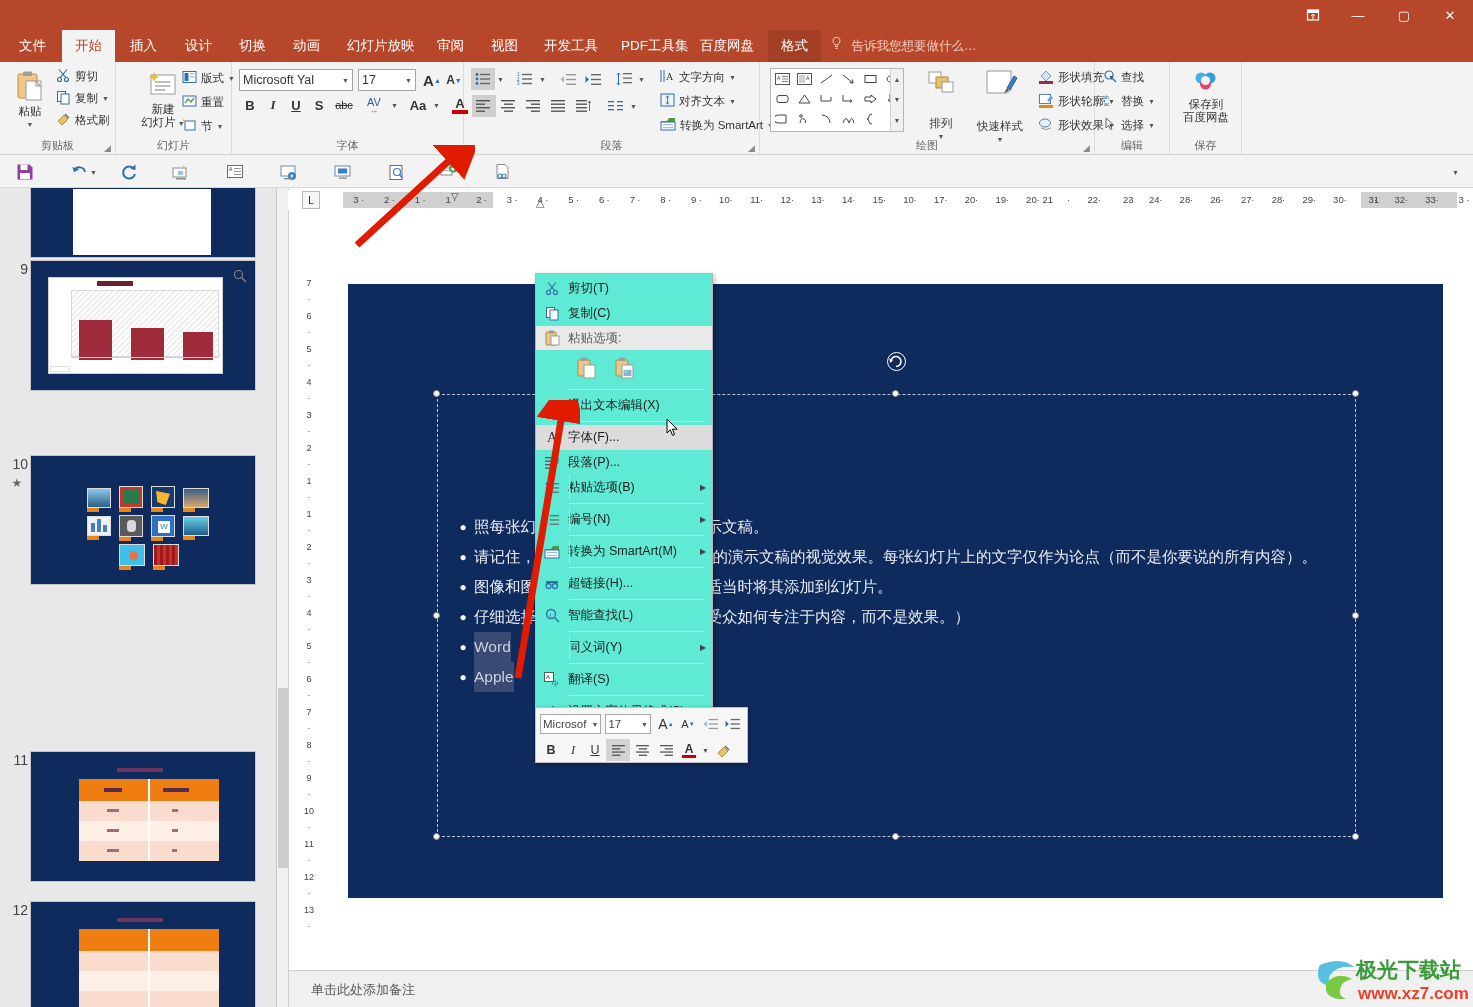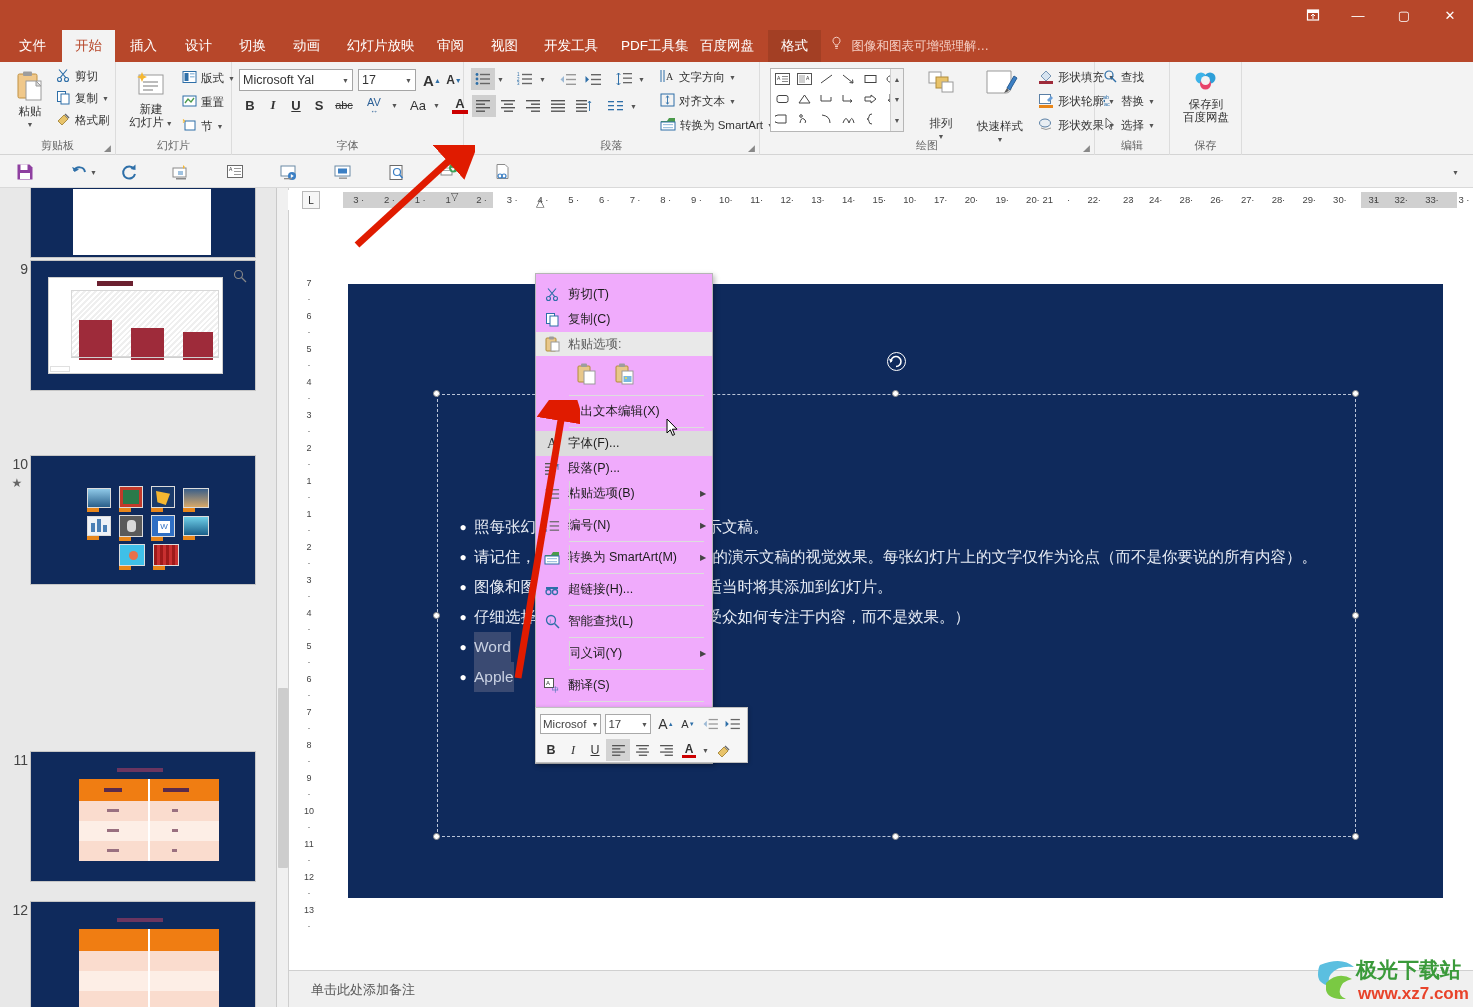--- a/index.html
+++ b/index.html
@@ -76,21 +76,21 @@
   .handle{position:absolute;width:7px;height:7px;background:#fff;border:1px solid #8a8a8a;border-radius:50%;}
   .rotbadge{position:absolute;left:887px;top:352px;width:19px;height:19px;border-radius:50%;border:1.5px solid #fff;}
 
   .bullets{position:absolute;left:452px;top:512px;width:910px;color:#e9edf5;font-size:15.5px;line-height:30px;}
   .brow{display:flex;align-items:flex-start;height:30px;}
   .bdot{width:22px;flex:none;display:flex;align-items:center;justify-content:center;color:#fff;font-size:12px;line-height:30px;}
   .btxt{white-space:nowrap;}
   .btxt.sel{background:#3a4a72;color:#c9d1e2;}
 
   
-  .ctxmenu{position:absolute;left:535px;top:273px;width:178px;background:#f0abfc;border:1px solid #b5b5b5;box-shadow:2px 2px 5px rgba(0,0,0,.25);padding:8px 0;z-index:50;}
+  .ctxmenu{position:absolute;left:535px;top:273px;width:178px;background:#5eead4;border:1px solid #b5b5b5;box-shadow:2px 2px 5px rgba(0,0,0,.25);padding:2px 0;z-index:50;}
   .mi{height:25px;display:flex;align-items:center;position:relative;font-size:12.5px;color:#1c1c1c;}
   .mi.hl{background:#dcdcdc;}
   .mi .mic{width:32px;flex:none;display:flex;align-items:center;justify-content:center;}
   .mi .mlbl{flex:1;white-space:nowrap;}
   .mi .marrow{width:18px;flex:none;text-align:center;font-size:8px;color:#444;}
   .mi .msep{position:absolute;left:33px;top:0;width:1px;height:25px;background:#d8d8d8;}
   .msepline{height:1px;background:#dddddd;margin:3px 8px 3px 33px;}
   .pasteheader{height:24px;display:flex;align-items:center;font-size:12.5px;color:#5a5a5a;background:#e9e9e9;}
   .pasteicons{height:36px;display:flex;align-items:center;padding-left:36px;gap:8px;}
   .pasteicons .pi{width:30px;height:30px;display:flex;align-items:center;justify-content:center;}
@@ -157,21 +157,21 @@
   <div class="tab ctx-tab" style="left:768px">格式</div>
 
   <div class="tellme" style="left:830px">
     <span class="bulb">
       <svg width="13" height="14" viewBox="0 0 13 14">
           <path d="M6.5 1.2a3.6 3.6 0 0 0-2.1 6.5c.4.3.6.8.6 1.3h3c0-.5.2-1 .6-1.3A3.6 3.6 0 0 0 6.5 1.2z" fill="none" stroke="#f4cdc2" stroke-width="1"></path>
           <rect x="5" y="10" width="3" height="1" fill="#f4cdc2"></rect>
           <rect x="5.3" y="11.8" width="2.4" height="1" fill="#f4cdc2"></rect>
         </svg>
     </span>
-    <span>图像和图表可增强理解…</span>
+    <span>告诉我您想要做什么…</span>
   </div>
 
   <div class="acct">
     <div class="signin">登录</div>
     <div class="share">
       <span>
         <svg width="15" height="15" viewBox="0 0 15 15">
             <circle cx="6" cy="4.4" r="2.6" fill="none" stroke="#fff" stroke-width="1.2"></circle>
             <path d="M1.6 13c0-2.6 2-4.2 4.4-4.2 1 0 1.9.3 2.6.8" fill="none" stroke="#fff" stroke-width="1.2"></path>
             <path d="M10.5 9.5v4 M8.5 11.5h4" stroke="#fff" stroke-width="1.2"></path>
@@ -217,21 +217,21 @@
       <span><svg width="15" height="15" viewBox="0 0 15 15">
             <path d="M2 9 L8 3 l4 4 l-6 6z" fill="#e8c36a" stroke="#9a7a2a" stroke-width=".8"></path>
             <path d="M9 2 l4 4" stroke="#666" stroke-width="1.4"></path>
           </svg></span>
       <span>格式刷</span>
     </div>
     <div class="glabel"><span>剪贴板</span><span class="dlg">◢</span></div>
   </div>
 
   <div class="rgroup" style="left:116px;width:116px">
-    <div class="bigbtn" style="left:8px;top:8px;width:54px">
+    <div class="bigbtn" style="left:20px;top:8px;width:54px">
       <span>
         <svg width="34" height="30" viewBox="0 0 34 30">
             <rect x="5" y="5" width="24" height="19" fill="#fff" stroke="#9a9a9a"></rect>
             <rect x="9" y="11" width="15" height="2" fill="#bcbcbc"></rect>
             <rect x="9" y="15" width="15" height="2" fill="#bcbcbc"></rect>
             <rect x="9" y="19" width="10" height="2" fill="#bcbcbc"></rect>
             <path d="M8 2 l1.5 3.5 3.5 1.5 -3.5 1.5 L8 12 6.5 8.5 3 7 6.5 5.5z" fill="#f5b731"></path>
           </svg>
       </span>
       <div>新建</div>
@@ -301,21 +301,21 @@
         <span>S</span>
       </div>
     <div class="fbtn" style="left:99px;top:32px;width:26px;height:22px;font-size:11px;text-decoration:line-through;font-weight:normal">
         <span>abc</span>
       </div>
     <div class="fbtn" style="left:126px;top:32px;width:32px;height:22px;font-weight:normal;font-size:11px;flex-direction:column">
       <span style="line-height:10px;color:#2b5f96">AV</span>
         <span style="font-size:8px;color:#2b5f96;line-height:7px">↔</span>
     </div>
     <div class="caret" style="position:absolute;left:159px;top:40px">▼</div>
-    <div class="fbtn" style="left:172px;top:32px;width:28px;height:22px;font-weight:normal">
+    <div class="fbtn" style="left:172px;top:32px;width:28px;height:22px;font-weight:bold">
         <span>Aa</span>
       </div>
     <div class="caret" style="position:absolute;left:201px;top:40px">▼</div>
     <div class="fbtn" style="left:215px;top:30px;width:26px;height:26px;flex-direction:column;font-weight:normal">
       <span style="font-size:13px;line-height:13px;font-weight:bold">A</span>
       <span style="display:block;width:16px;height:4px;background:#cc0000"></span>
     </div>
     <div class="caret" style="position:absolute;left:243px;top:40px">▼</div>
     <div class="glabel"><span>字体</span><span class="dlg">◢</span></div>
   </div>

